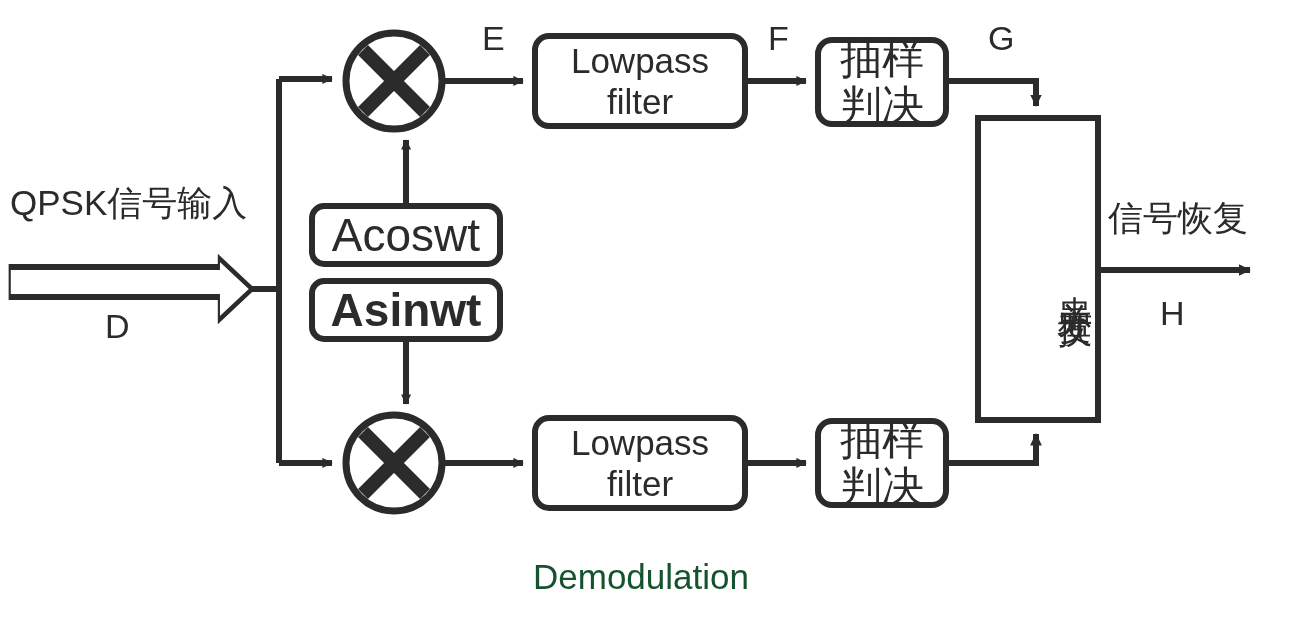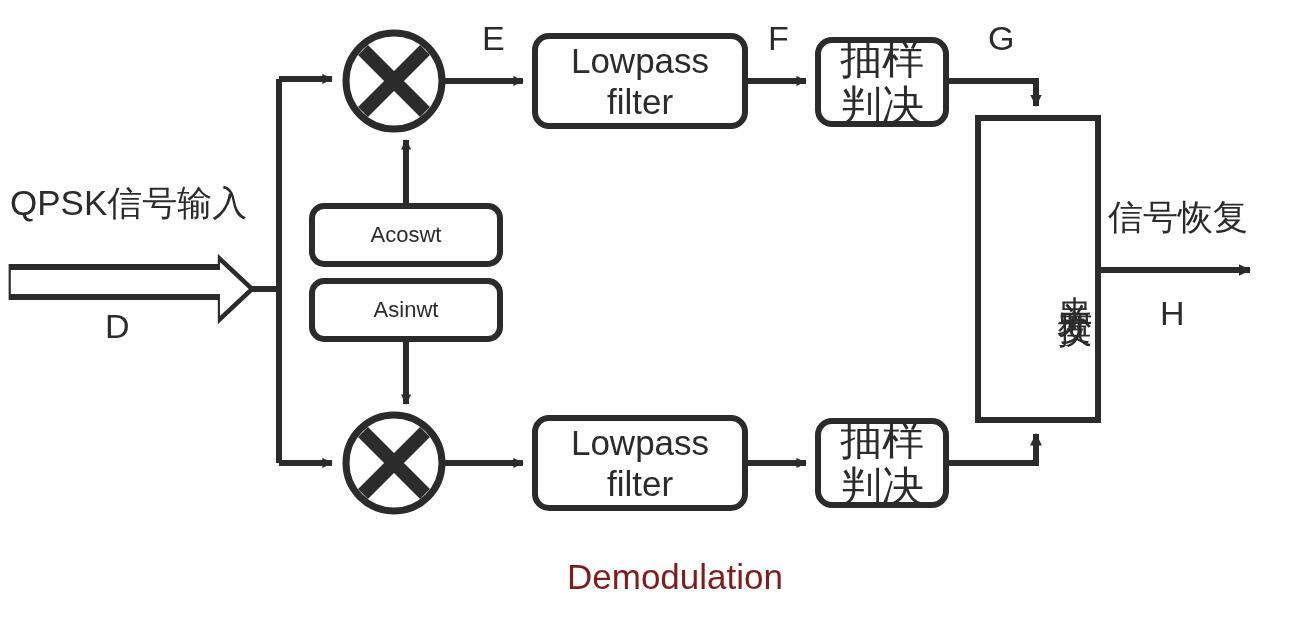--- a/index.html
+++ b/index.html
@@ -45,40 +45,39 @@
     align-items: center;
     justify-content: center;
     text-align: center;
     color: #2b2b2b;
   }
   .box-lp {
     font-size: 35px;
     line-height: 1.18;
   }
   .box-sine {
-    font-size: 22px;
+    font-size: 46px;
   }
   .box-cn2 {
     font-size: 42px;
     line-height: 1.12;
   }
   .vert-cn {
     position: absolute;
     font-size: 35px;
     writing-mode: vertical-rl;
     text-orientation: upright;
     letter-spacing: 6px;
     color: #2b2b2b;
     text-align: center;
   }
   .caption {
     position: absolute;
     font-size: 35px;
-    color: #7f1d1d;
-    margin-left: 34px;
+    color: #14532d;
   }
 </style>
 </head>
 <body>
 
 <div id="diagram-root">
 
   <svg class="layer" viewBox="0 0 1290 626">
     <defs>
       <marker id="arrowSolid" markerWidth="11" markerHeight="11" refX="9.6" refY="5.5" orient="auto" markerUnits="userSpaceOnUse">
@@ -165,23 +164,23 @@
     <span>判决</span>
   </div>
 
   <div class="box-text box-cn2" style="left:818px; top:421px; width:128px; height:84px; flex-direction:column;">
     <span>抽样</span>
     <span>判决</span>
   </div>
 
   <div class="box-text box-sine" style="left:312px; top:206px; width:188px; height:58px;">Acoswt</div>
 
-  <div class="box-text box-sine" style="left:312px; top:281px; width:188px; height:58px;">Asinwt</div>
+  <div class="box-text box-sine" style="left:312px; top:281px; width:188px; height:58px;font-weight:bold;">Asinwt</div>
 
   <div class="vert-cn" style="left:978px; top:160px; width:120px; height:240px;">串并变换</div>
 
-  <div class="txt lbl-cn" style="left:1108px; top:199px;font-family:Liberation Serif, serif;">信号恢复</div>
+  <div class="txt lbl-cn" style="left:1108px; top:199px;">信号恢复</div>
 
   <div class="txt lbl-sig" style="left:1160px; top:295px;">H</div>
 
   <div class="caption" style="left:533px; top:557px;">Demodulation</div>
 
 </div>
 
 </body></html>

